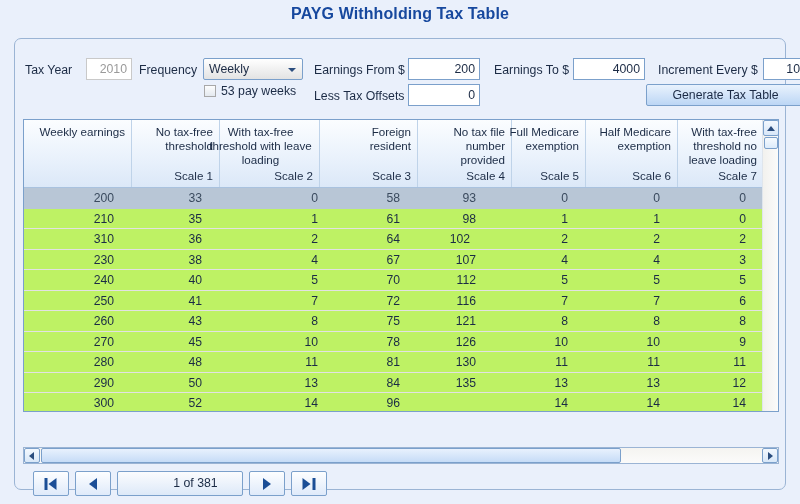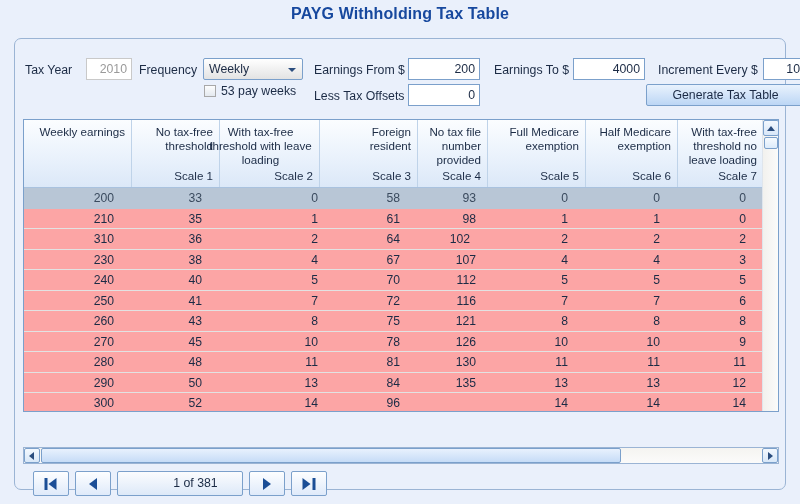--- a/index.html
+++ b/index.html
@@ -152,21 +152,21 @@
 
   .grid-body {
     position: absolute;
     left: 0; top: 68px;
     width: 740px;
   }
   .row {
     position: relative;
     height: 20.5px;
     border-bottom: 1px solid #e2e2e2;
-    background: #fca5a5;
+    background: #bef264;
   }
   .row.selected {
     background: #b8c6d6;
     border-bottom: 1px solid #b8c6d6;
   }
   .row.selected .cell { color: #3a4a5e; }
   .cell {
     position: absolute;
     top: 0;
     height: 20.5px;
@@ -321,21 +321,21 @@
 
       <div class="btn-generate" style="left:631px; top:45px; width:159px; height:22px; line-height:20px;">Generate Tax Table</div>
     </div>
 
     <div class="grid-outer">
       <div class="grid-head" id="grid-head">
           <div class="hcell" style="left: 0px; width: 108px;"><span>Weekly earnings</span></div>
           <div class="hcell" style="left: 108px; width: 88px;"><span>No tax-free threshold</span><span class="scale">Scale 1</span></div>
           <div class="hcell" style="left: 180px; width: 116px; text-align: center;"><span>With tax-free threshold with leave loading</span><span class="scale">Scale 2</span></div>
           <div class="hcell" style="left: 312px; width: 82px;"><span>Foreign resident</span><span class="scale">Scale 3</span></div>
-          <div class="hcell" style="left: 388px; width: 76px;"><span>No tax file number provided</span><span class="scale">Scale 4</span></div>
+          <div class="hcell" style="left: 412px; width: 76px;"><span>No tax file number provided</span><span class="scale">Scale 4</span></div>
           <div class="hcell" style="left: 470px; width: 92px;"><span>Full Medicare exemption</span><span class="scale">Scale 5</span></div>
           <div class="hcell" style="left: 562px; width: 92px;"><span>Half Medicare exemption</span><span class="scale">Scale 6</span></div>
           <div class="hcell last" style="left: 654px; width: 86px;"><span>With tax-free threshold no leave loading</span><span class="scale">Scale 7</span></div>
         </div>
       <div class="grid-body" id="grid-body">
           <div class="row selected">
             <div class="cell" style="left: 0px; width: 108px;">200</div>
             <div class="cell" style="left: 108px; width: 88px;">33</div>
             <div class="cell" style="left: 196px; width: 116px;">0</div>
             <div class="cell" style="left: 312px; width: 82px;">58</div>

